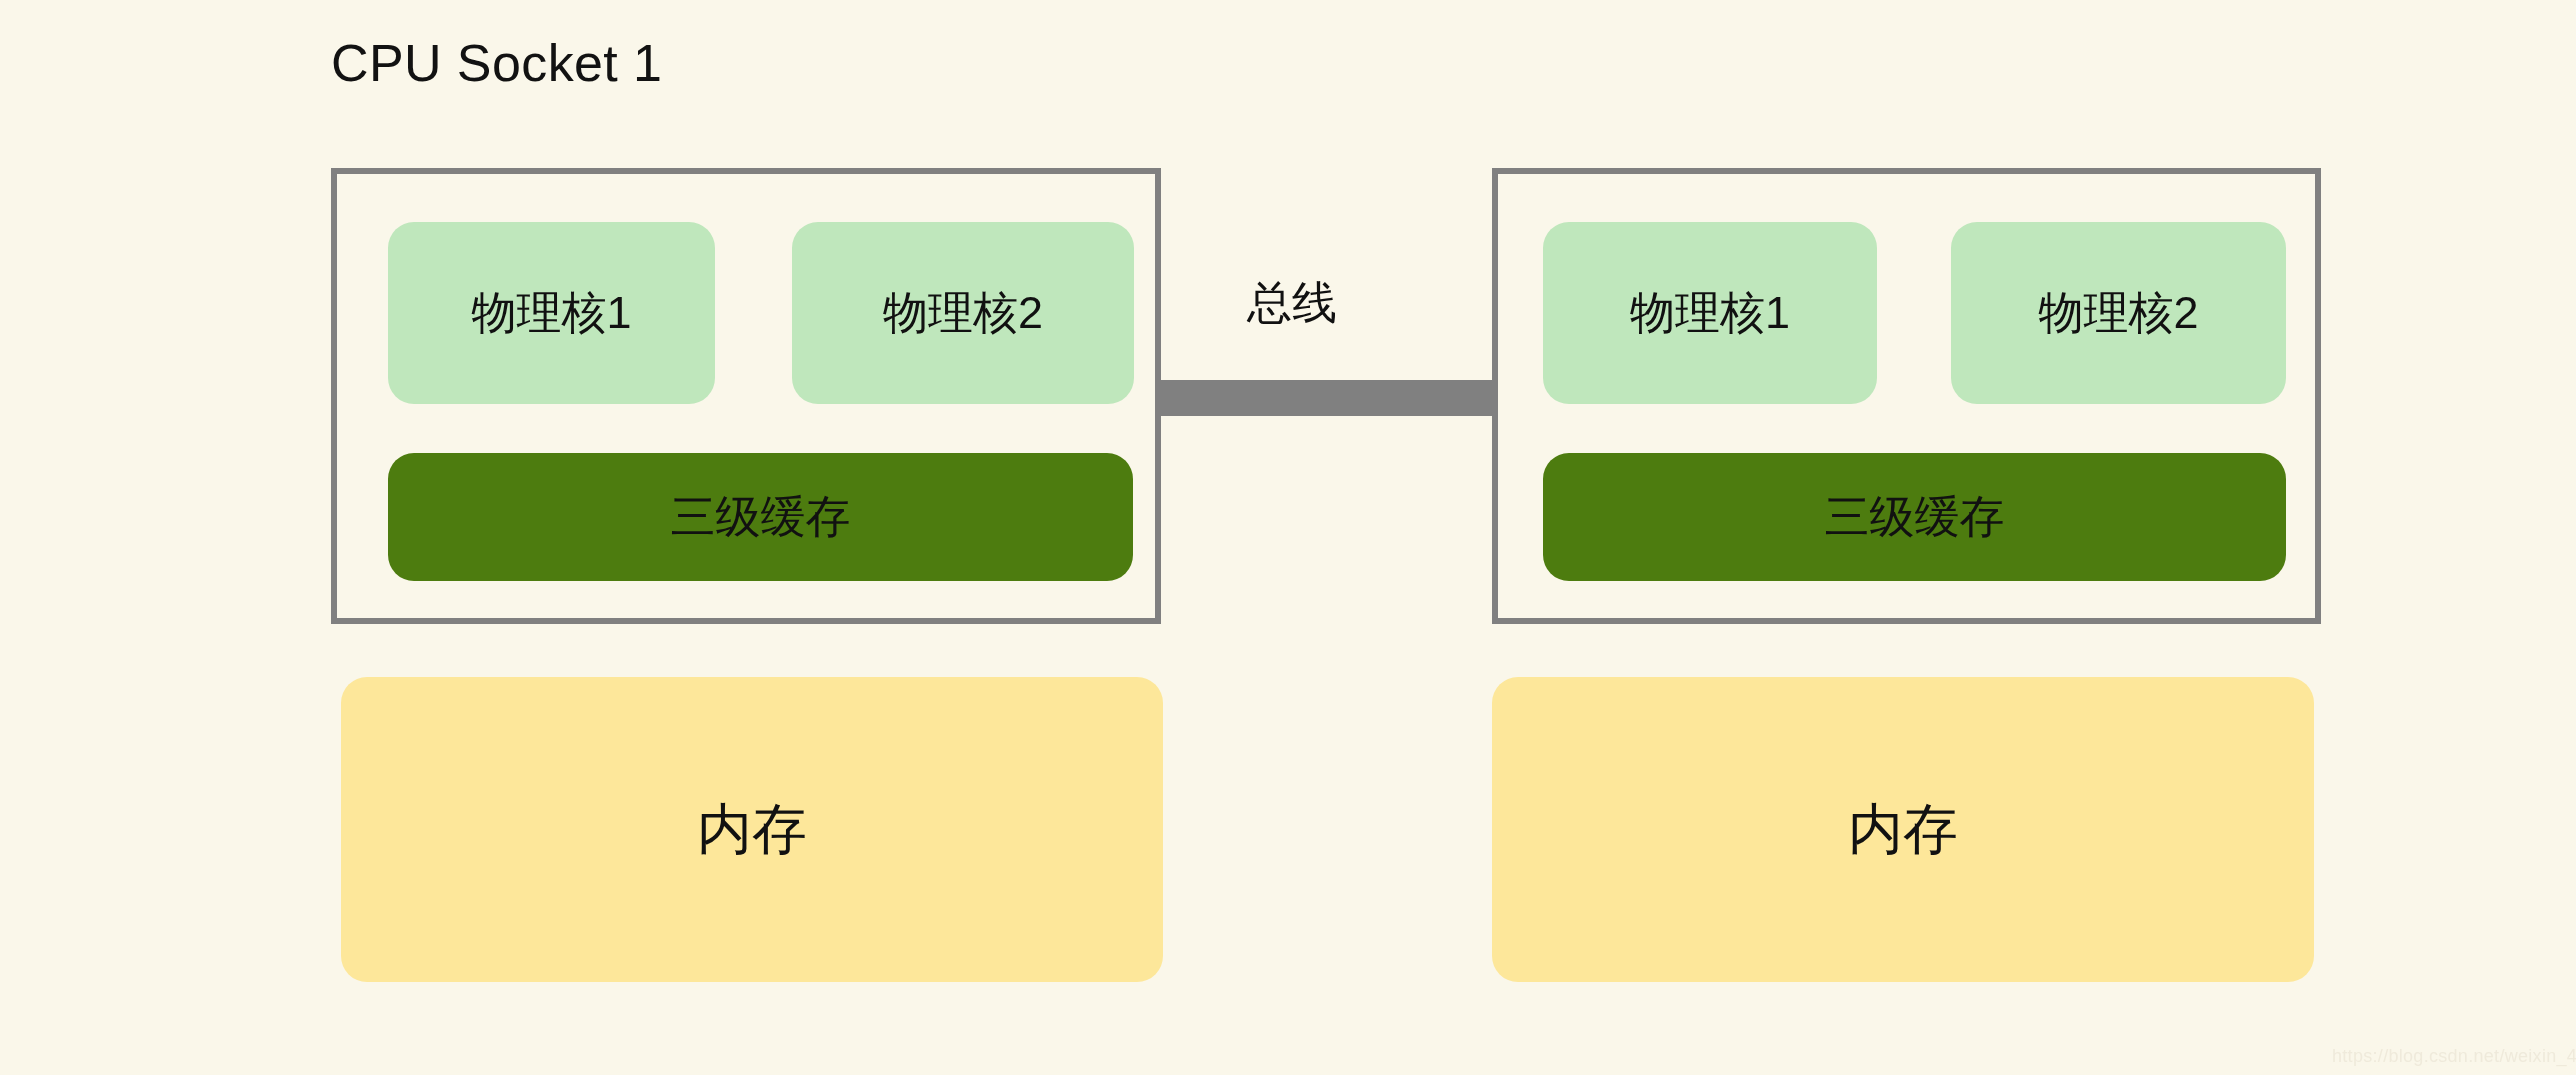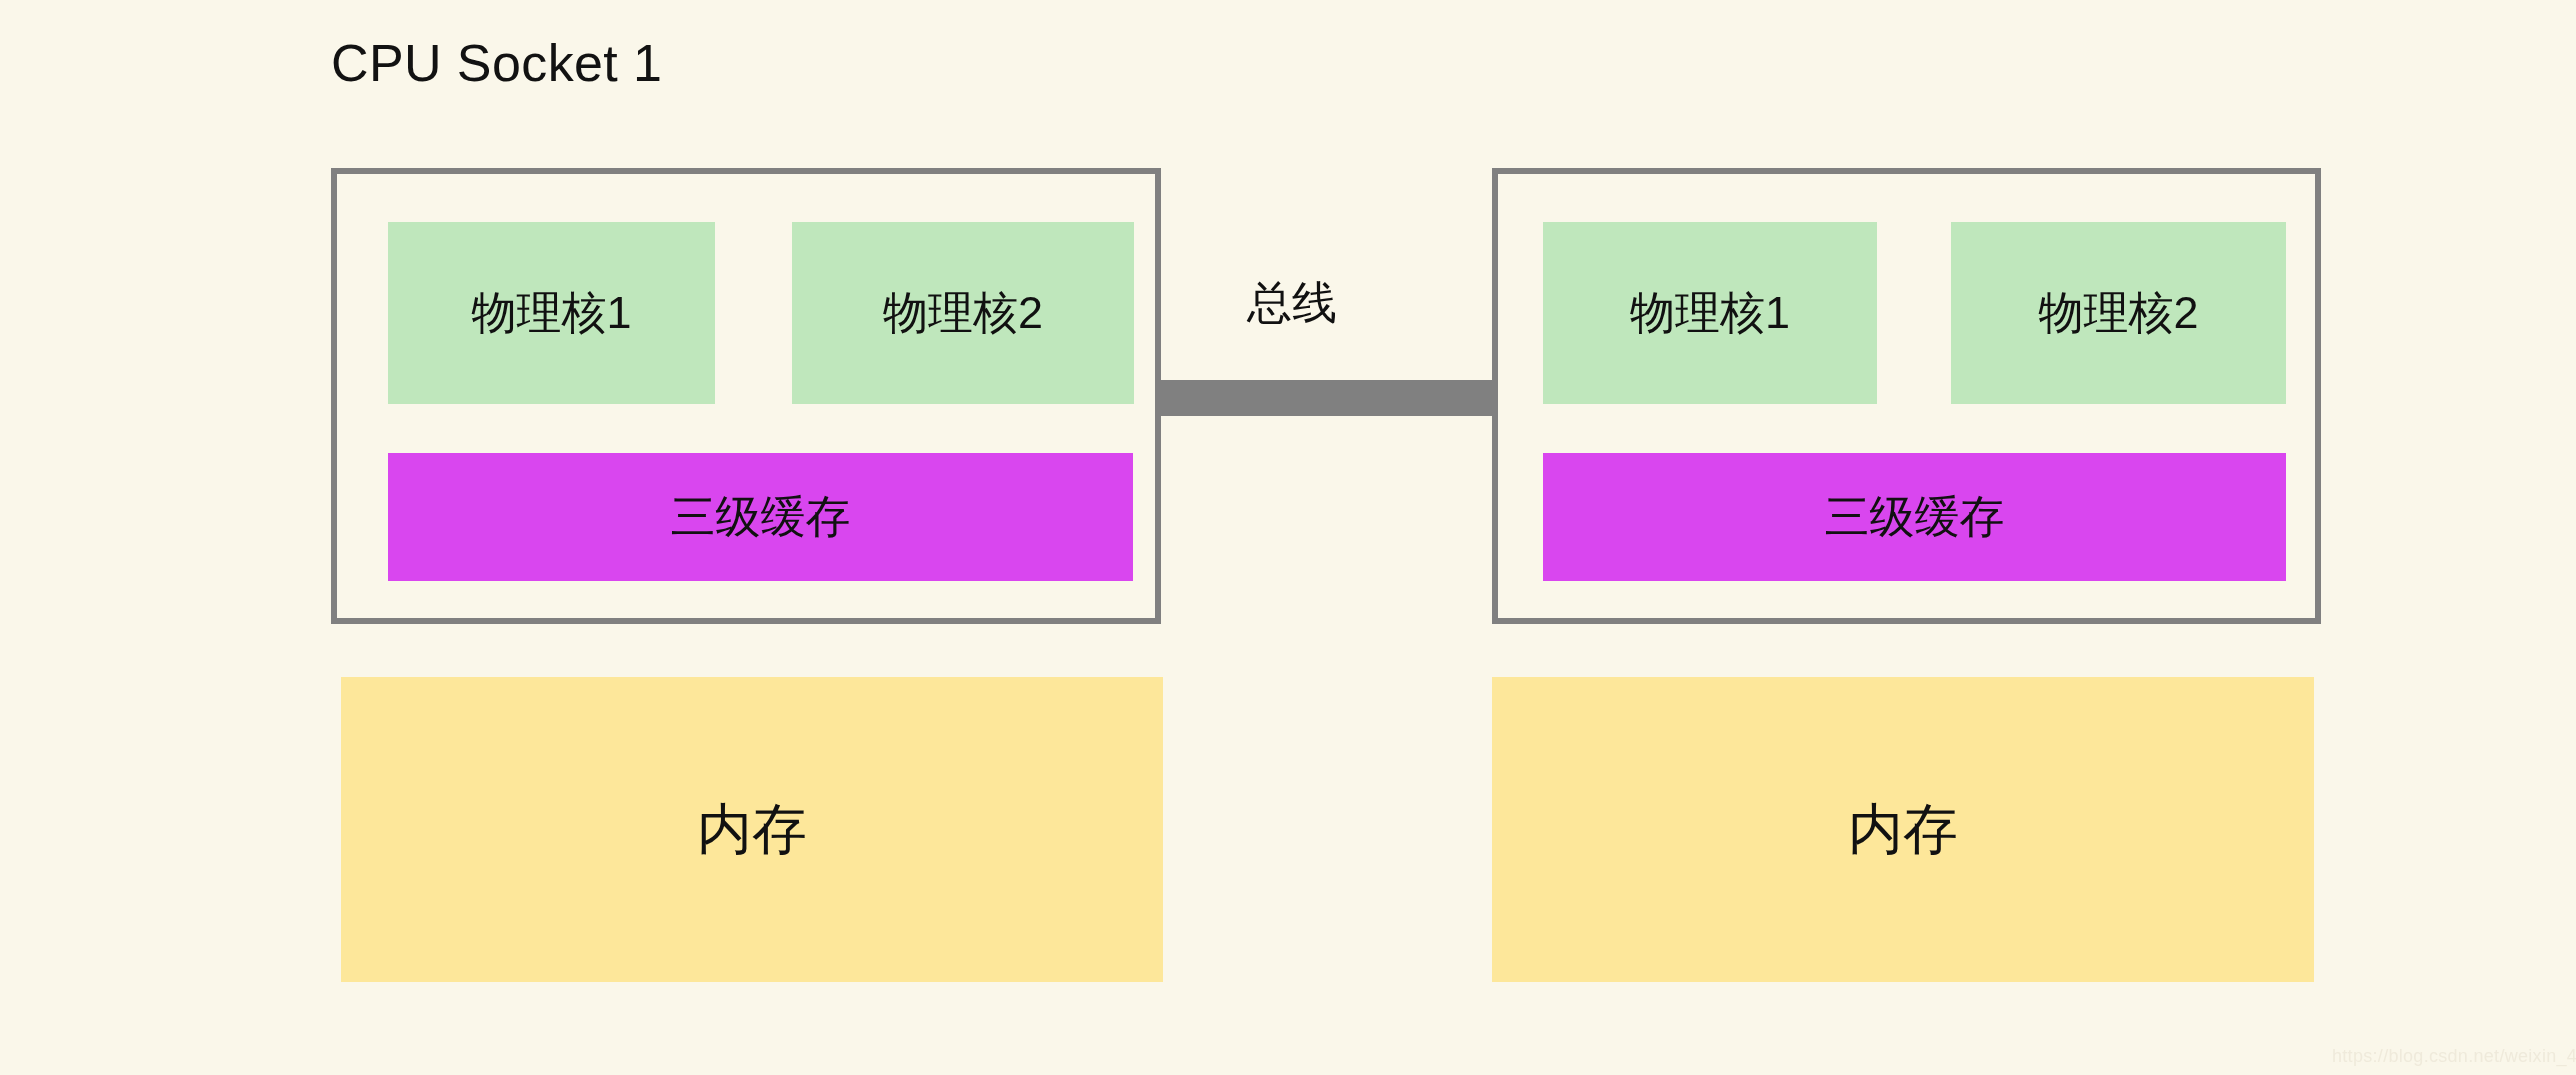--- a/index.html
+++ b/index.html
@@ -28,27 +28,28 @@
     background: transparent;
     box-sizing: border-box;
   }
   .core-box, .cache-box, .memory-box {
     position: absolute;
     display: flex;
     align-items: center;
     justify-content: center;
     box-sizing: border-box;
     color: #111111;
+    border-radius: 26px;
   }
   .core-box {
     background: #bfe7bc;
     font-size: 45px;
   }
   .cache-box {
-    background: #d946ef;
+    background: #4d7c0f;
     font-size: 45px;
   }
   .memory-box {
     background: #fde79a;
     font-size: 55px;
   }
   .bus-bar {
     position: absolute;
     background: #808080;
   }

